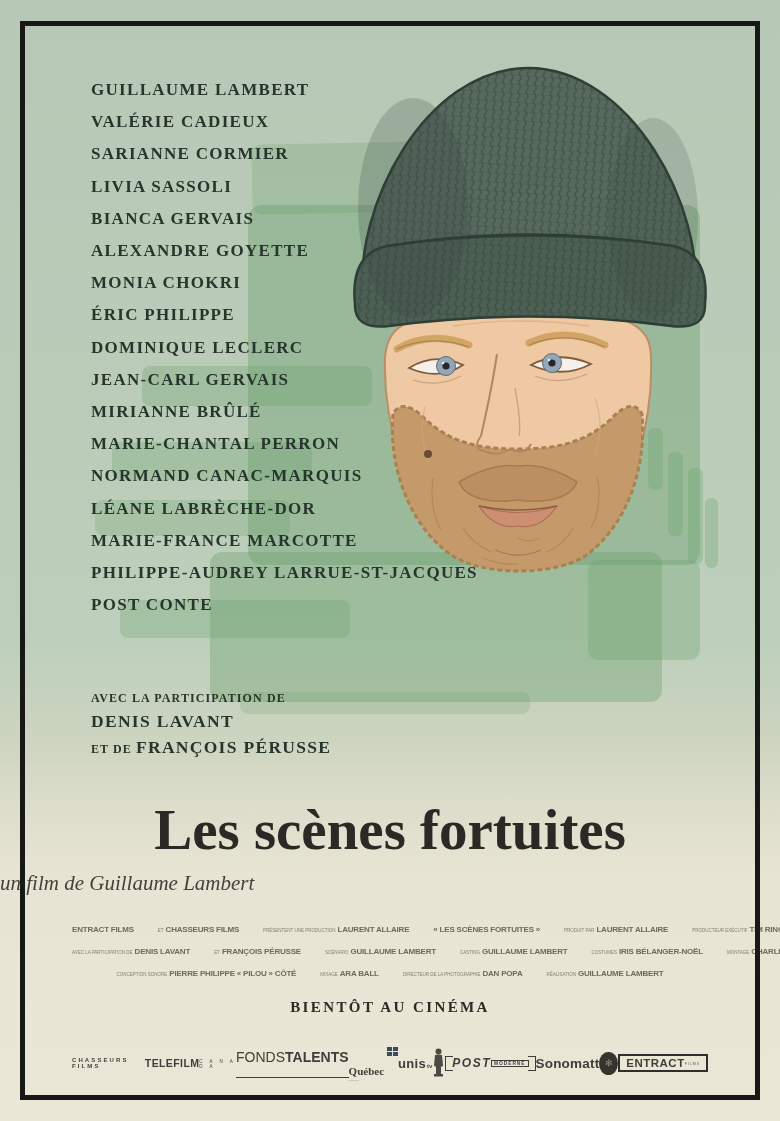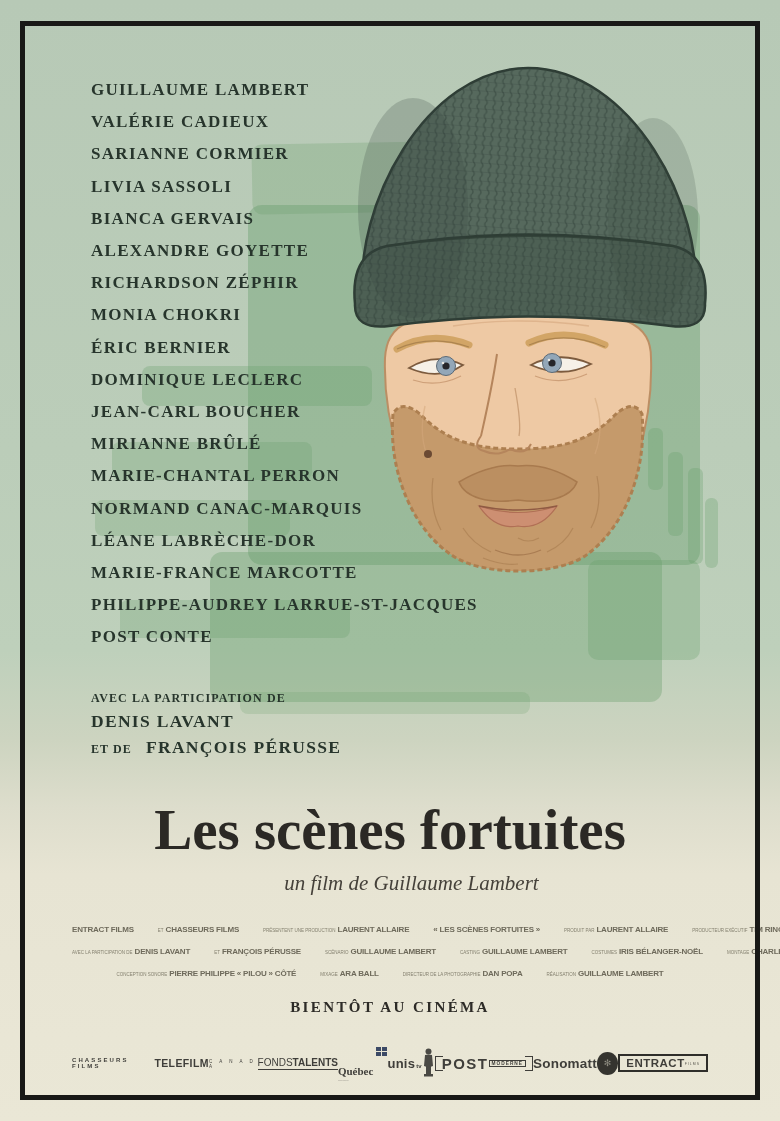--- a/index.html
+++ b/index.html
@@ -45,34 +45,33 @@
   }
   .cast-name{
     height:32.2px;display:flex;align-items:center;
     font-size:17px;font-weight:600;letter-spacing:1.3px;
     white-space:nowrap;
   }
   .participation{position:absolute;left:91px;top:691px;z-index:3;color:#27352c;}
   .part-intro{font-size:12px;font-weight:700;letter-spacing:1.1px;}
   .part-name{font-size:17.5px;font-weight:600;letter-spacing:1.3px;margin-top:5px;}
   .part-line3{margin-top:5px;display:flex;align-items:baseline;}
-  .part-prefix{font-size:12px;font-weight:700;letter-spacing:1.1px;margin-right:14px;}
+  .part-prefix{font-size:12px;font-weight:700;letter-spacing:1.1px;margin-right:4px;}
   .part-name2{font-size:17.5px;font-weight:600;letter-spacing:1.3px;}
 
   
   .title{
     position:absolute;left:0;right:0;top:797px;z-index:3;
     text-align:center;font-size:57px;font-weight:600;
     color:#2b2925;letter-spacing:0px;
   }
   .subtitle{
     position:absolute;left:0;right:0;top:871px;z-index:3;
-    text-align:center;font-style:italic;font-size:21px;
+    font-style:italic;font-size:21px;
     color:#45413a;
-    margin-left:43px;
   }
 
   
   .credits{
     position:absolute;left:60px;right:60px;top:918px;z-index:3;
     text-align:center;color:#6e6a5b;
     font-family:"Liberation Sans", sans-serif;
   }
   .credit-line{line-height:18px;white-space:nowrap;}
   .seg{margin:0 12px;display:inline-flex;align-items:baseline;}
@@ -88,39 +87,39 @@
   
   .logos{
     position:absolute;left:72px;right:72px;top:1043px;height:40px;z-index:3;
     display:flex;align-items:center;justify-content:space-between;
     color:#3f3e3a;font-family:"Liberation Sans", sans-serif;
   }
   .logo{display:flex;flex-direction:row;align-items:center;justify-content:center;}
   .lg-chasseurs{font-size:6px;font-weight:700;letter-spacing:2.1px;}
   .lg-telefilm-main{font-size:10.5px;font-weight:800;letter-spacing:0.4px;}
   .lg-telefilm-sub{font-size:4.5px;letter-spacing:3px;margin-top:1px;}
-  .lg-fonds{font-size:10px;display:flex;align-items:baseline;border-bottom:1.5px solid #3f3e3a;padding-bottom:1px;}
+  .lg-fonds{font-size:14px;display:flex;align-items:baseline;border-bottom:1.5px solid #3f3e3a;padding-bottom:12px;}
   .lg-fonds .f1{font-weight:400;}
   .lg-fonds .f2{font-weight:800;}
   .lg-quebec{flex-direction:row;align-items:flex-start;gap:3px;}
   .lg-quebec-text{font-size:11px;font-weight:700;font-family:"Liberation Serif",serif;margin-top:20px;}
   .qc-flag{display:grid;grid-template-columns:5px 5px;grid-template-rows:4px 4px;gap:1px;margin-top:2px;}
   .qc-flag span{background:#3c4a66;}
   .qc-sub{font-size:3px;color:#6a6860;margin-top:1px;}
   .lg-unis{flex-direction:row;align-items:baseline;}
   .lg-unis-main{font-size:13px;font-weight:800;letter-spacing:0.3px;}
   .lg-unis-tv{font-size:6px;font-weight:700;margin-left:1px;}
   .lg-statue svg{display:block;}
   .lg-post{position:relative;padding:3px 7px;}
   .lg-post .br{position:absolute;width:7px;height:7px;border:0 solid #3f3e3a;}
   .lg-post .tl{left:0;top:0;border-left-width:1.5px;border-top-width:1.5px;}
   .lg-post .tr{right:0;top:0;border-right-width:1.5px;border-top-width:1.5px;}
   .lg-post .bl{left:0;bottom:0;border-left-width:1.5px;border-bottom-width:1.5px;}
   .lg-post .brc{right:0;bottom:0;border-right-width:1.5px;border-bottom-width:1.5px;}
-  .lg-post-l1{font-size:15px;font-weight:800;letter-spacing:1.5px;line-height:9px;}
+  .lg-post-l1{font-size:12px;font-weight:800;letter-spacing:1.5px;line-height:9px;font-style:italic;}
   .lg-post-l2{font-size:4.8px;font-weight:700;letter-spacing:1px;border:1px solid #3f3e3a;padding:0 2px;margin-top:1px;}
   .lg-sonomatt{font-size:13.5px;font-weight:800;letter-spacing:0.2px;}
   .lg-circle{width:23px;height:23px;border-radius:50%;background:#35342f;display:flex;align-items:center;justify-content:center;color:#8f8d82;font-size:9px;}
   .lg-entract{border:2px solid #2f2e2a;padding:2px 6px 1px 6px;}
   .lg-entract-main{font-size:11.5px;font-weight:800;letter-spacing:0.5px;line-height:11px;font-stretch:condensed;}
   .lg-entract-sub{font-size:3.5px;letter-spacing:1px;text-align:center;color:#5c5a52;}
 </style>
 </head>
 <body>
 
@@ -205,25 +204,24 @@
     </g>
   </svg>
 
   <div class="cast">
       <div class="cast-name">GUILLAUME LAMBERT</div>
       <div class="cast-name">VALÉRIE CADIEUX</div>
       <div class="cast-name">SARIANNE CORMIER</div>
       <div class="cast-name">LIVIA SASSOLI</div>
       <div class="cast-name">BIANCA GERVAIS</div>
       <div class="cast-name">ALEXANDRE GOYETTE</div>
-      <div class="cast-name">RICHARDSON ZÉPHIR</div>
       <div class="cast-name">MONIA CHOKRI</div>
-      <div class="cast-name">ÉRIC BERNIER</div>
+      <div class="cast-name">ÉRIC PHILIPPE</div>
       <div class="cast-name">DOMINIQUE LECLERC</div>
-      <div class="cast-name">JEAN-CARL BOUCHER</div>
+      <div class="cast-name">JEAN-CARL GERVAIS</div>
       <div class="cast-name">MIRIANNE BRÛLÉ</div>
       <div class="cast-name">MARIE-CHANTAL PERRON</div>
       <div class="cast-name">NORMAND CANAC-MARQUIS</div>
       <div class="cast-name">LÉANE LABRÈCHE-DOR</div>
       <div class="cast-name">MARIE-FRANCE MARCOTTE</div>
       <div class="cast-name">PHILIPPE-AUDREY LARRUE-ST-JACQUES</div>
       <div class="cast-name">POST CONTE</div>
     </div>
 
   <div class="participation">

